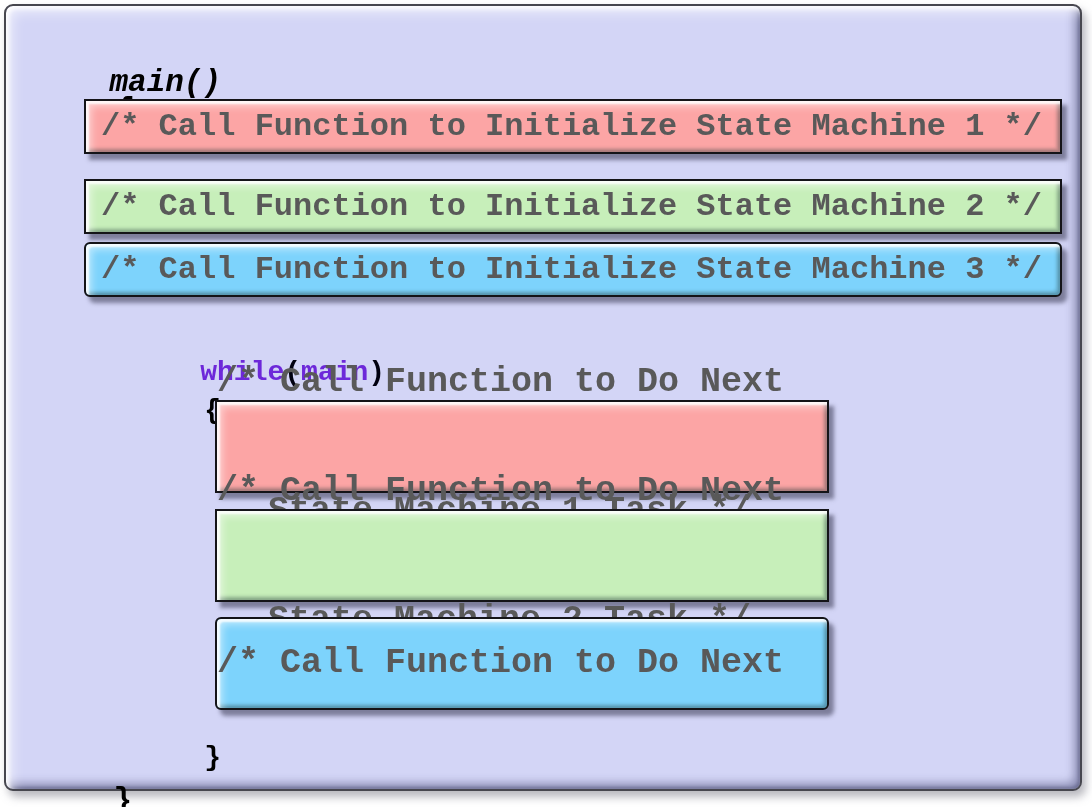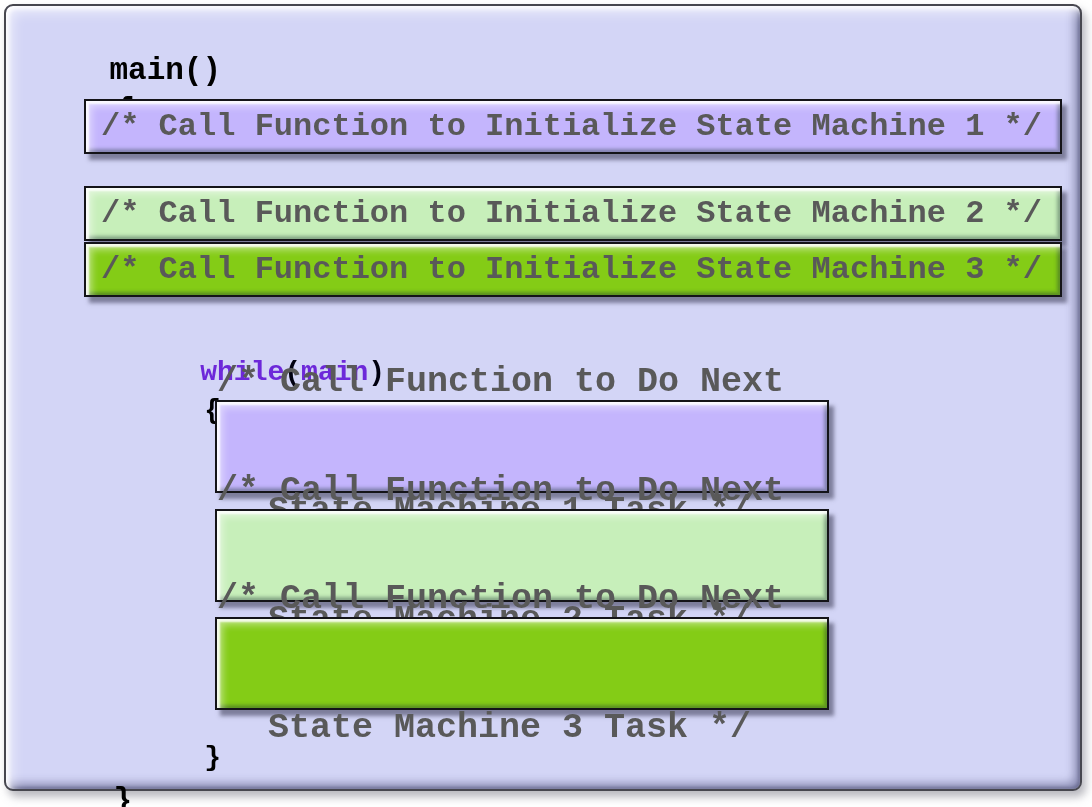--- a/index.html
+++ b/index.html
@@ -27,21 +27,21 @@
       inset -6px -6px 9px rgba(88,90,132,0.55),
       inset -2px -2px 3px rgba(70,72,110,0.6),
       4px 6px 8px rgba(115,115,128,0.5);
   }
   .code-line {
     position: absolute;
     font-weight: bold;
     color: #000000;
     white-space: pre;
   }
-  .main-decl        { left: 29px;  top: 12px;  font-size: 31px; }
+  .main-decl        { left: 29px;  top: 24px;  font-size: 31px; font-style: italic; }
   .main-open-brace  { left: 36px;  top: 52px;  font-size: 31px; }
   .while-line       { left: 127px; top: 320px; font-size: 28px; }
   .while-open-brace { left: 131px; top: 358px; font-size: 28px; }
   .while-close-brace{ left: 131px; top: 705px; font-size: 28px; }
   .main-close-brace { left: 33px;  top: 742px; font-size: 31px; }
   .kw    { color: #6d28d9; margin-top: 43px; }
   .punct { color: #000010; }
 
   .box {
     position: absolute;
@@ -52,33 +52,33 @@
     color: #595959;
     font-weight: bold;
     white-space: pre;
     box-shadow:
       inset 3px 3px 2px rgba(255,255,255,0.85),
       inset 6px 6px 7px rgba(255,255,255,0.45),
       inset -4px -4px 3px rgba(30,60,60,0.22),
       inset -2px -2px 2px rgba(20,40,40,0.18),
       5px 6px 4px rgba(55,55,80,0.55);
   }
-  .block-cyan   { background: #c4b5fd; }
+  .block-cyan   { background: #fca5a5; }
   .block-green  { background: #c7efba; }
-  .block-yellow { background: #84cc16; }
+  .block-yellow { background: #7dd3fc; border-radius: 6px; }
 
   .init-box {
     left: 78px;
     width: 978px;
     height: 55px;
     font-size: 32px;
     padding-left: 15px;
   }
   .ib0 { top: 93px; }
-  .ib1 { top: 180px; text-align: center; }
+  .ib1 { top: 173px; text-align: center; }
   .ib2 { top: 236px; }
 
   .task-box {
     left: 209px;
     width: 614px;
     height: 93px;
     font-size: 35px;
   }
   .tb0 { top: 394px; }
   .tb1 { top: 503px; }
@@ -129,21 +129,20 @@
   <div class="box task-box tb1 block-green">
     <div class="task-text">
       <div>/* Call Function to Do Next</div>
       <div class="task-line2">State Machine 2 Task */</div>
     </div>
   </div>
 
   <div class="box task-box tb2 block-yellow">
     <div class="task-text">
       <div>/* Call Function to Do Next</div>
-      <div class="task-line2">State Machine 3 Task */</div>
     </div>
   </div>
 
   <div class="code-line while-close-brace">
     <span>}</span>
   </div>
 
   <div class="code-line main-close-brace">
     <span>}</span>
   </div>

